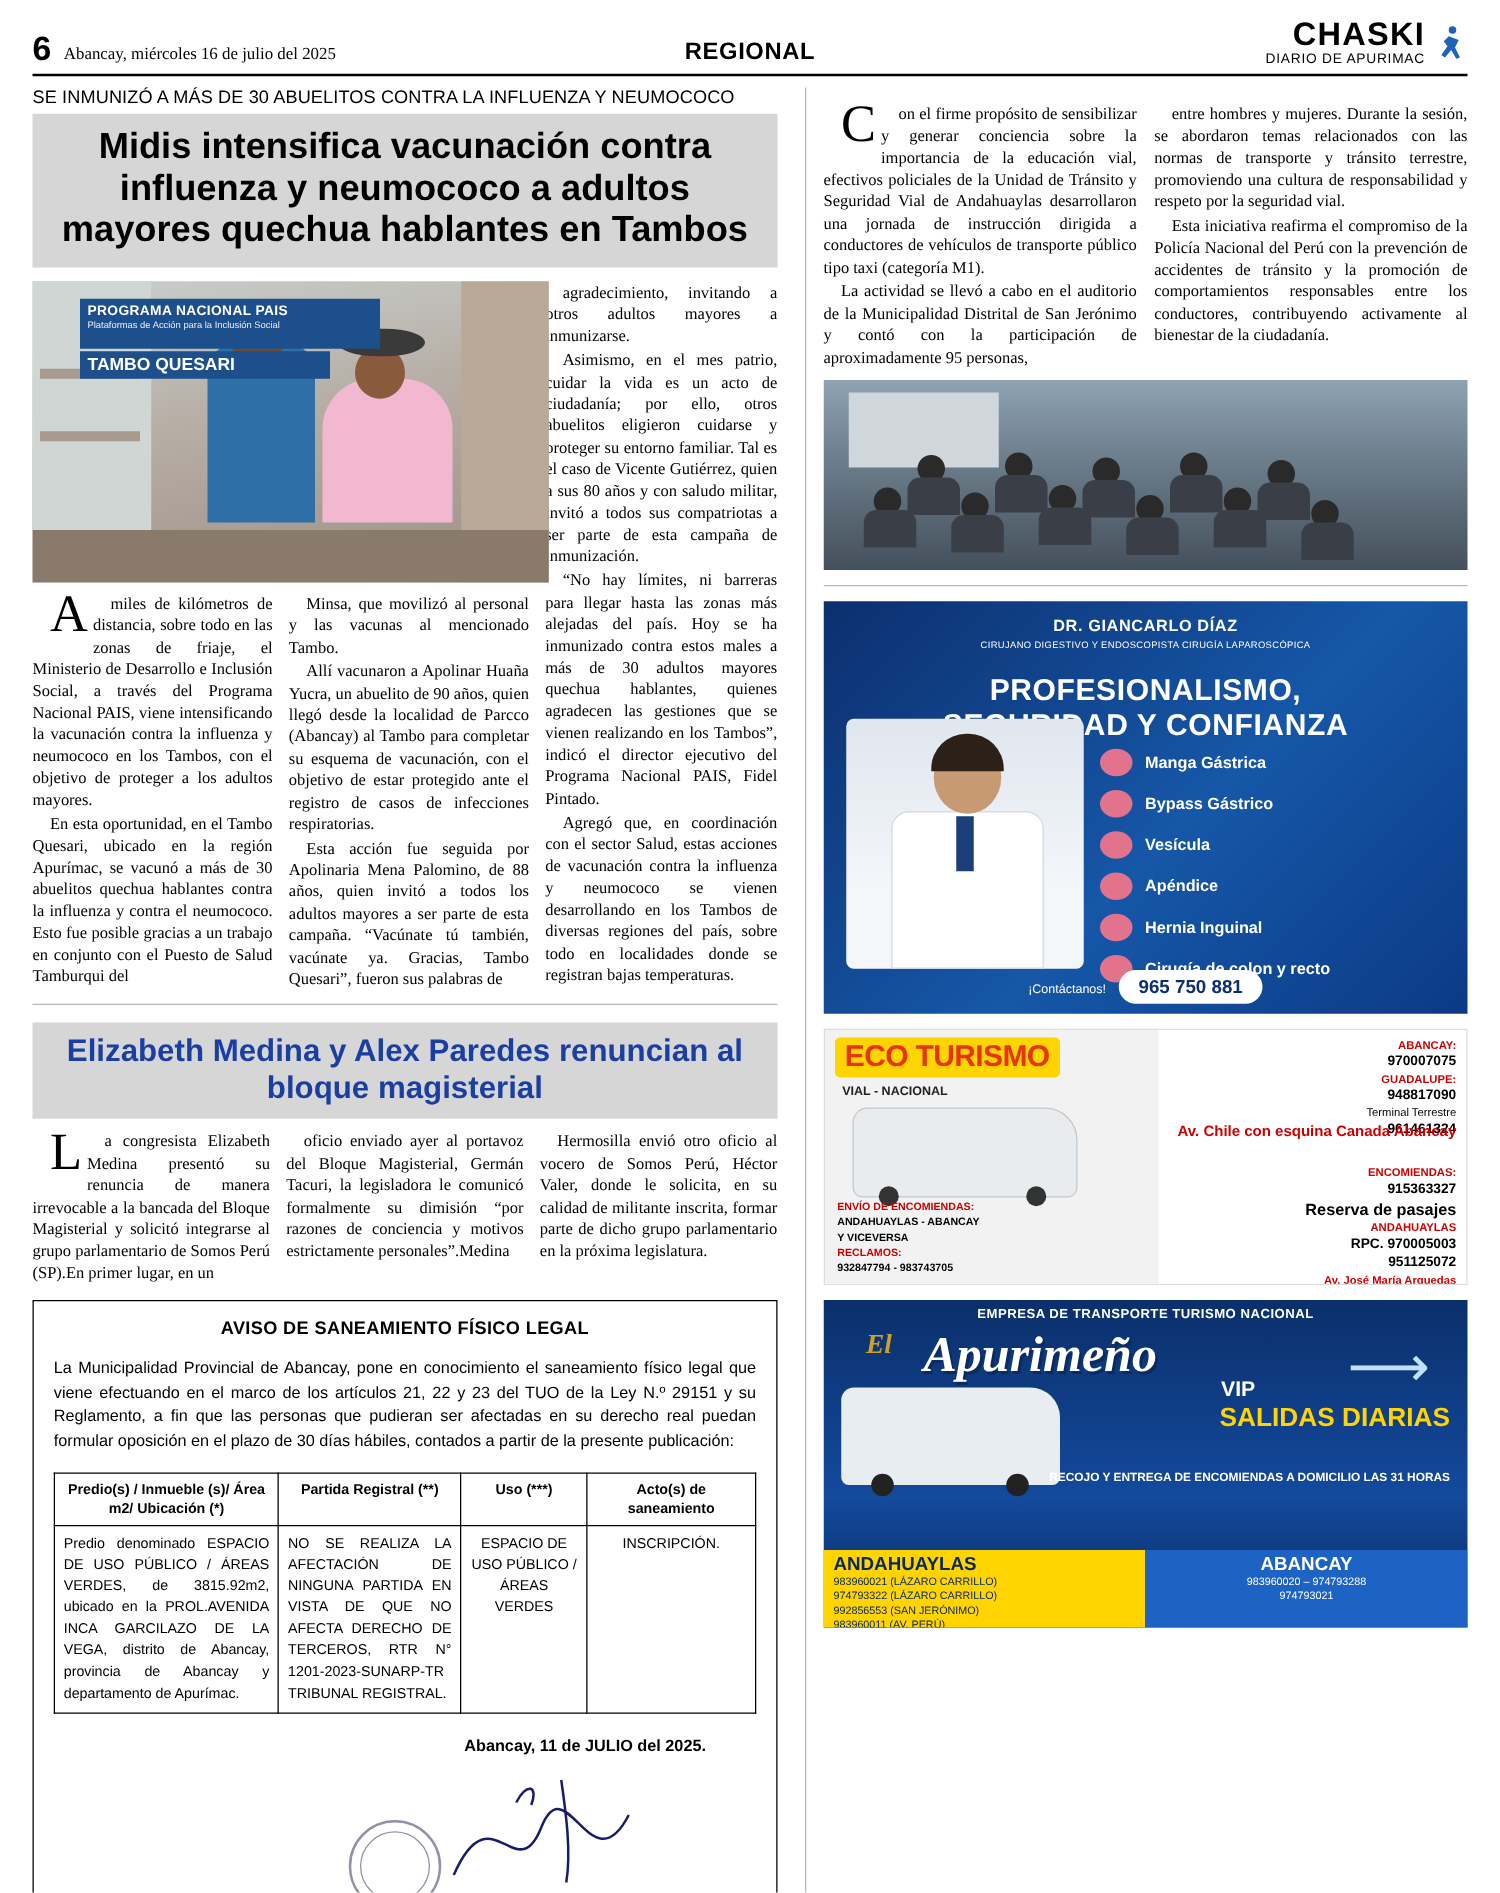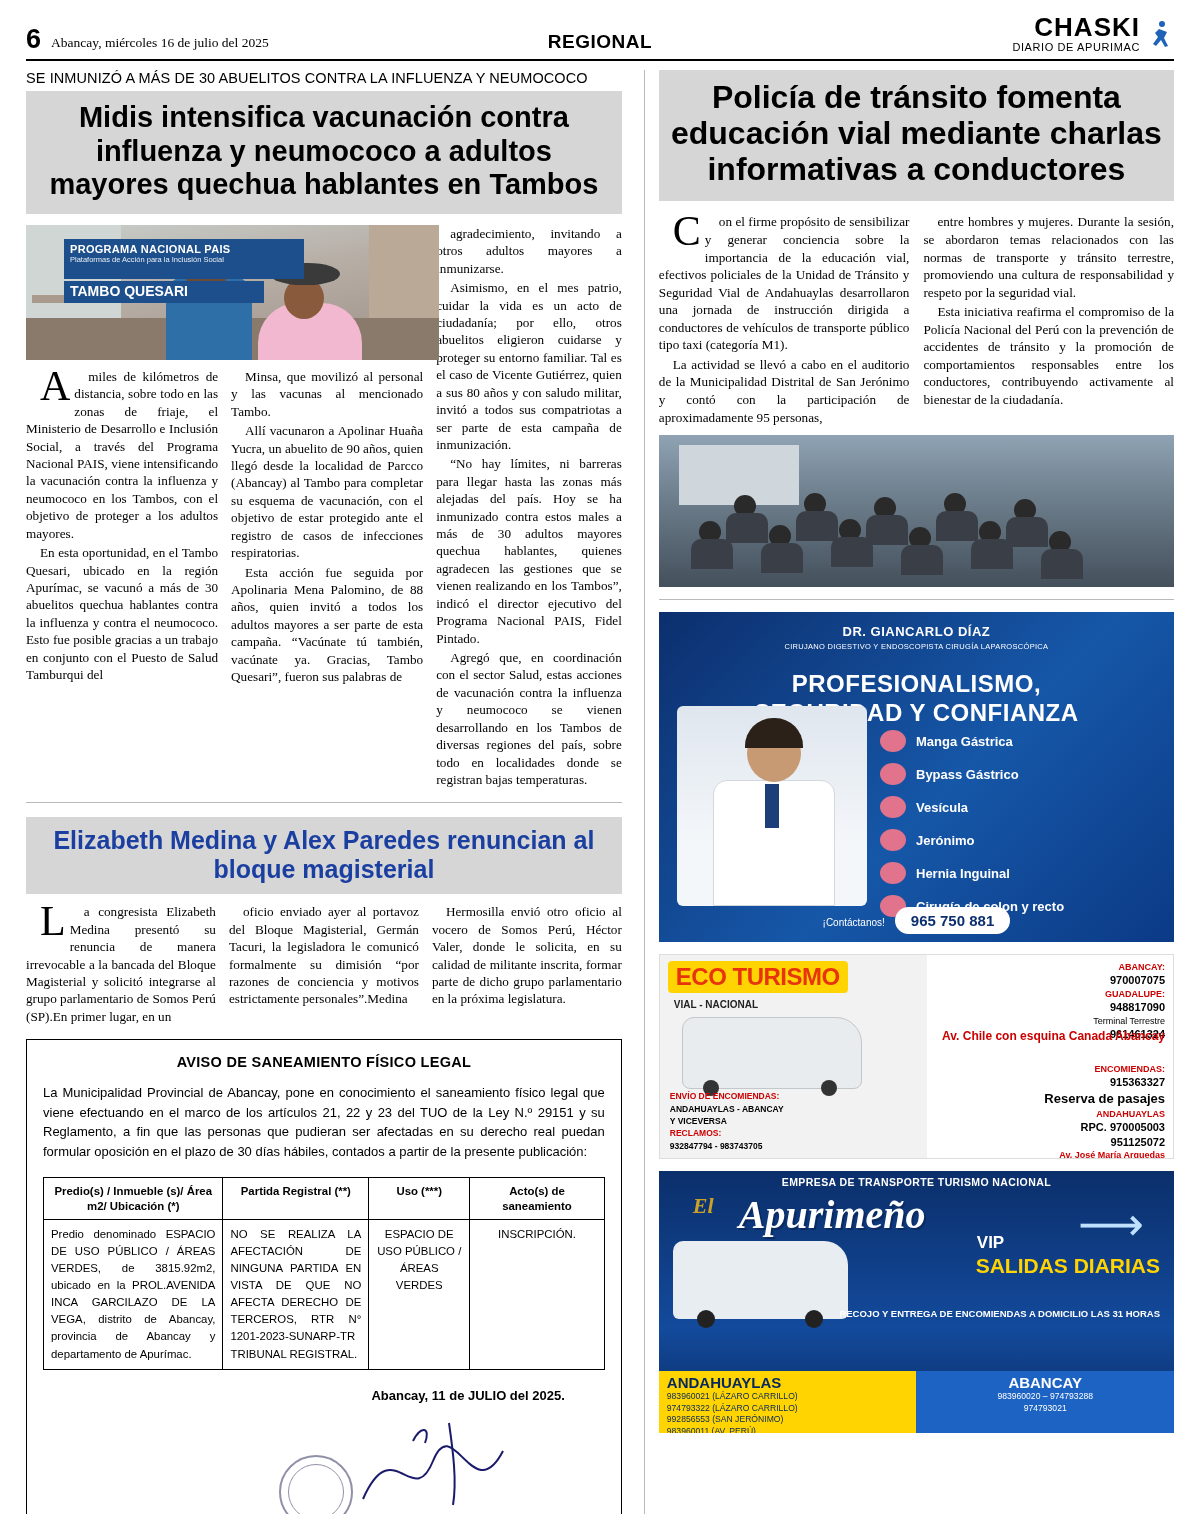--- a/index.html
+++ b/index.html
@@ -36,21 +36,21 @@
   .headline-box { background:#d6d6d6; padding:10px 12px 12px 12px; text-align:center; }
   .headline-box h1 {
     margin:0; font-family:"Liberation Sans", sans-serif; font-weight:bold;
     font-size:29px; line-height:1.16;
   }
   .story-body { margin-top:11px; display:flex; gap:13px; }
   .sb-col { width:33.33%; font-size:13.2px; line-height:1.32; text-align:justify; }
   .sb-col p { margin:0 0 0 0; text-indent:14px; }
   .sb-col p + p { margin-top:2px; }
   .photo-main {
-    width:413px; height:135px; margin-bottom:8px;
+    width:413px; height:241px; margin-bottom:8px;
     background:linear-gradient(170deg,#c9cfcc 0%,#b6ada4 45%,#9d8f86 100%);
     position:relative; overflow:hidden; border:0;
   }
   .dropcap::first-letter {
     float:left; font-size:42px; line-height:0.86; padding-right:4px; font-weight:normal;
     font-family:"Liberation Serif", serif;
   }
 
   
   .ph-banner { position:absolute; top:14px; left:38px; width:240px; height:40px; background:#1d4f8c; color:#fff;
@@ -288,23 +288,20 @@
           </svg>
 
         </div>
       </div>
     </div>
 
     <div class="divider-v"></div>
 
     <div class="col-right">
 
-      <div class="r-head">
-        <h1>Policía de tránsito fomenta educación vial mediante charlas informativas a conductores</h1>
-      </div>
 
       <div class="r-body">
         <div class="r-col">
           <p class="dropcap">Con el firme propósito de sensibilizar y generar conciencia sobre la importancia de la educación vial, efectivos policiales de la Unidad de Tránsito y Seguridad Vial de Andahuaylas desarrollaron una jornada de instrucción dirigida a conductores de vehículos de transporte público tipo taxi (categoría M1).</p>
           <p>La actividad se llevó a cabo en el auditorio de la Municipalidad Distrital de San Jerónimo y contó con la participación de aproximadamente 95 personas,</p>
         </div>
         <div class="r-col">
           <p>entre hombres y mujeres. Durante la sesión, se abordaron temas relacionados con las normas de transporte y tránsito terrestre, promoviendo una cultura de responsabilidad y respeto por la seguridad vial.</p>
           <p>Esta iniciativa reafirma el compromiso de la Policía Nacional del Perú con la prevención de accidentes de tránsito y la promoción de comportamientos responsables entre los conductores, contribuyendo activamente al bienestar de la ciudadanía.</p>
         </div>
@@ -360,21 +357,21 @@
           <div class="dli">
               <i class="dot"></i>
               <span>Bypass Gástrico</span>
             </div>
           <div class="dli">
               <i class="dot"></i>
               <span>Vesícula</span>
             </div>
           <div class="dli">
               <i class="dot"></i>
-              <span>Jerónimo</span>
+              <span>Apéndice</span>
             </div>
           <div class="dli">
               <i class="dot"></i>
               <span>Hernia Inguinal</span>
             </div>
           <div class="dli">
               <i class="dot"></i>
               <span>Cirugía de colon y recto</span>
             </div>
         </div>

